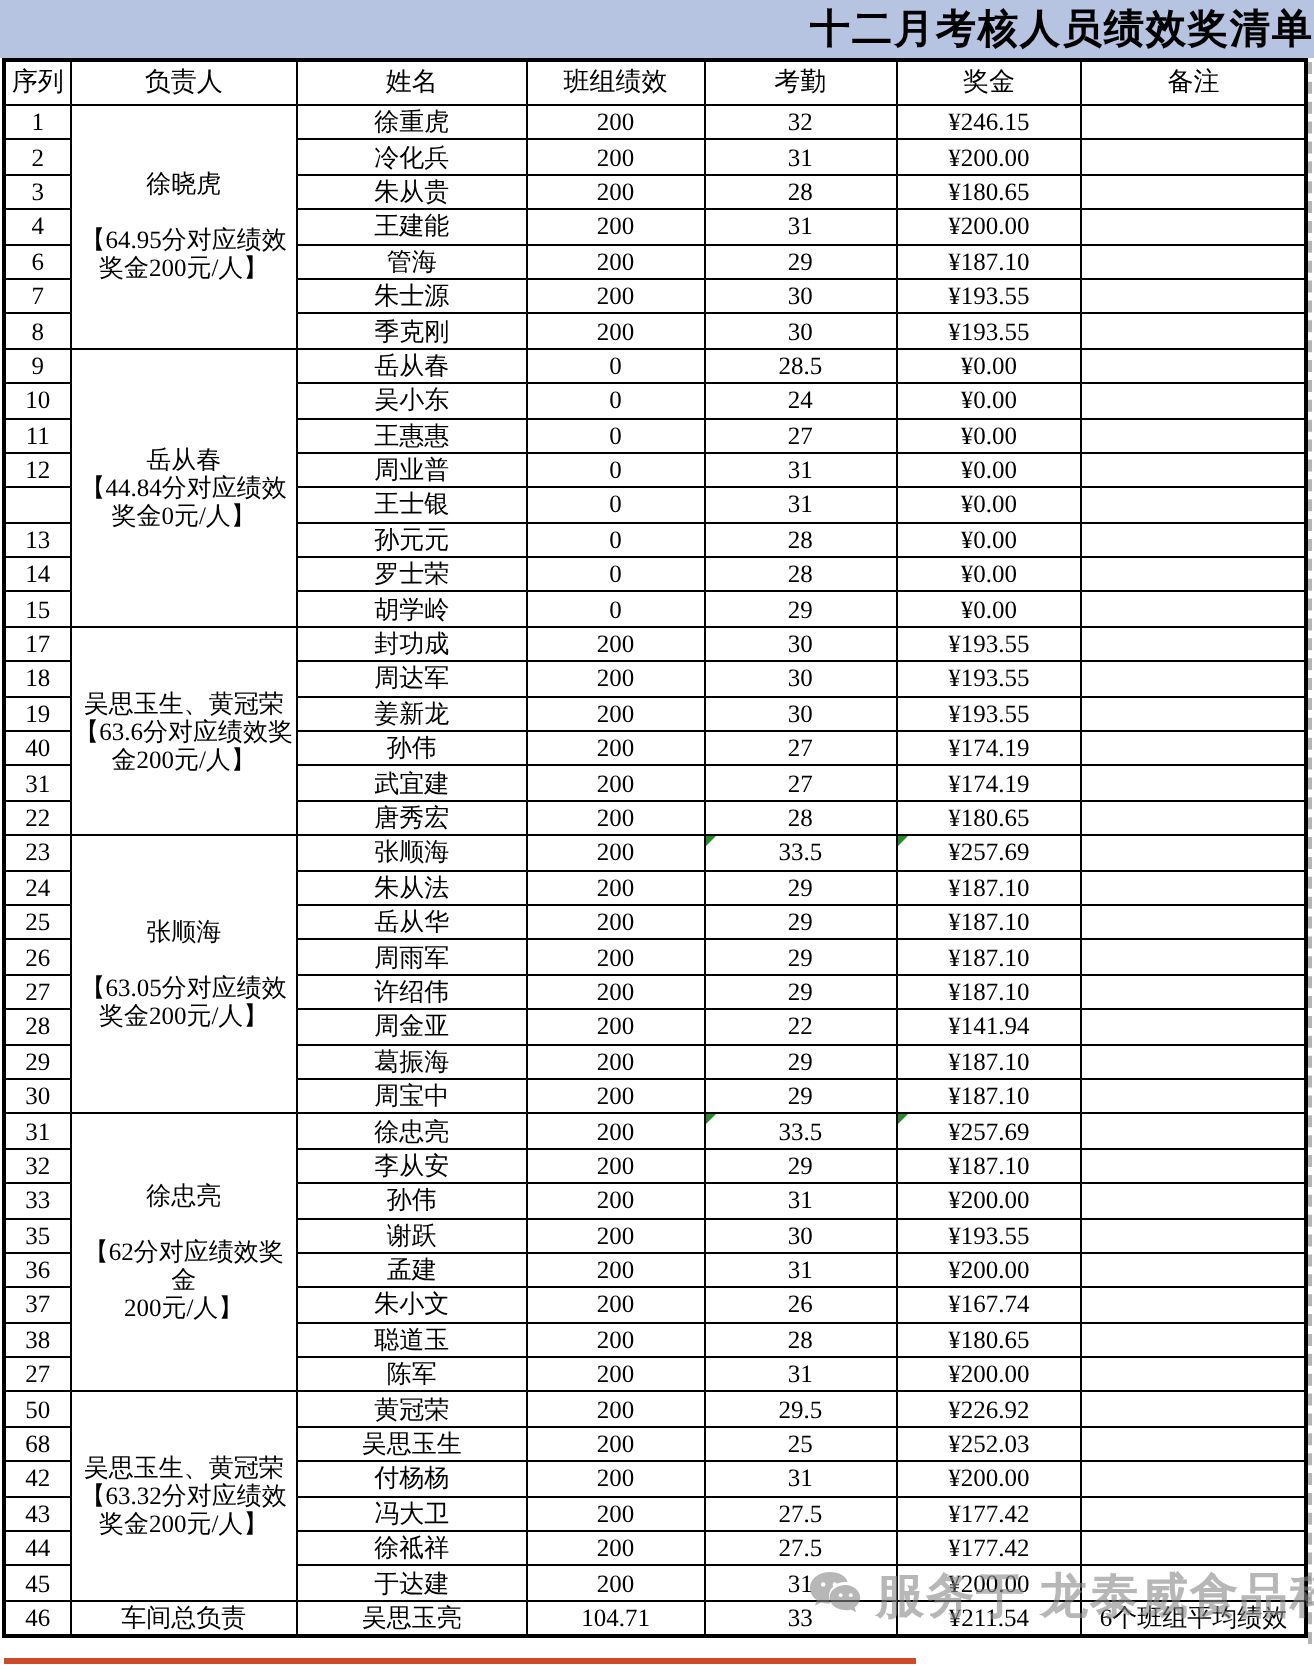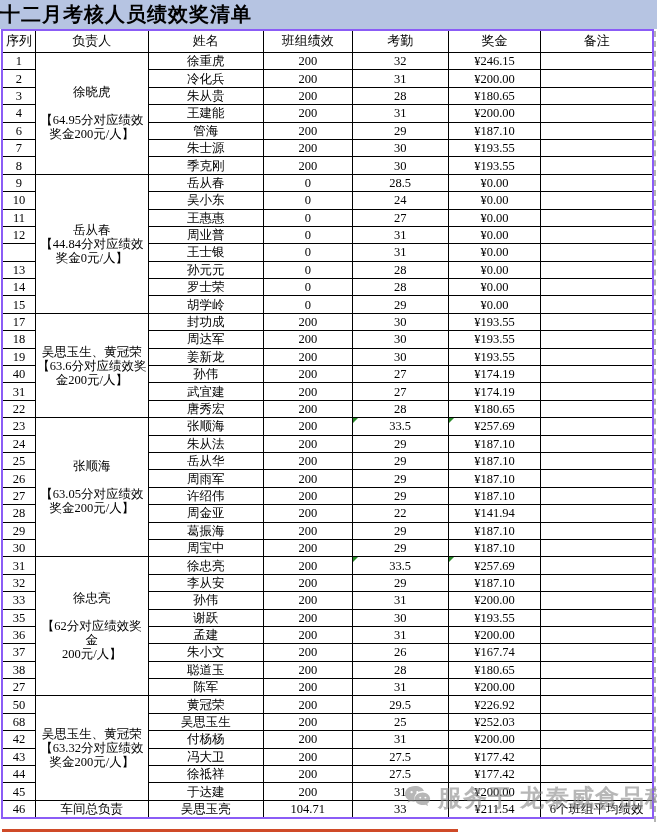--- a/index.html
+++ b/index.html
@@ -7,41 +7,41 @@
     width:657px;height:835px;
     background:#fff;
     font-family:"Liberation Serif","DejaVu Serif",serif;
     color:#000;
     position:relative;
     overflow:hidden;
   }
   .sheet{position:relative;width:657px;}
   .title-bar{
     height:29px;
-    display:flex;align-items:center;justify-content:flex-start;
+    display:flex;align-items:center;justify-content:flex-end;
     font-size:20px;font-weight:bold;letter-spacing:1px;
   }
   table.perf{
     border-collapse:collapse;
     table-layout:fixed;
     width:653px;
     margin-left:1px;
   }
   table.perf th, table.perf td{
     border:1px solid #000;
     text-align:center;
     vertical-align:middle;
     padding:0 1px;
     font-size:12.5px;
     line-height:1.12;
     height:16.4px;
     overflow:hidden;
     position:relative;
   }
-  table.perf{border:2px solid #8b5cf6;}
+  table.perf{border:2px solid #000000;}
   table.perf th{height:21px;font-size:13px;font-weight:normal;}
   td.leader{
     white-space:pre-line;
     font-size:12.5px;
   }
   td.flag::after{
     content:"";
     position:absolute;
     top:0;left:0;
     width:0;height:0;

